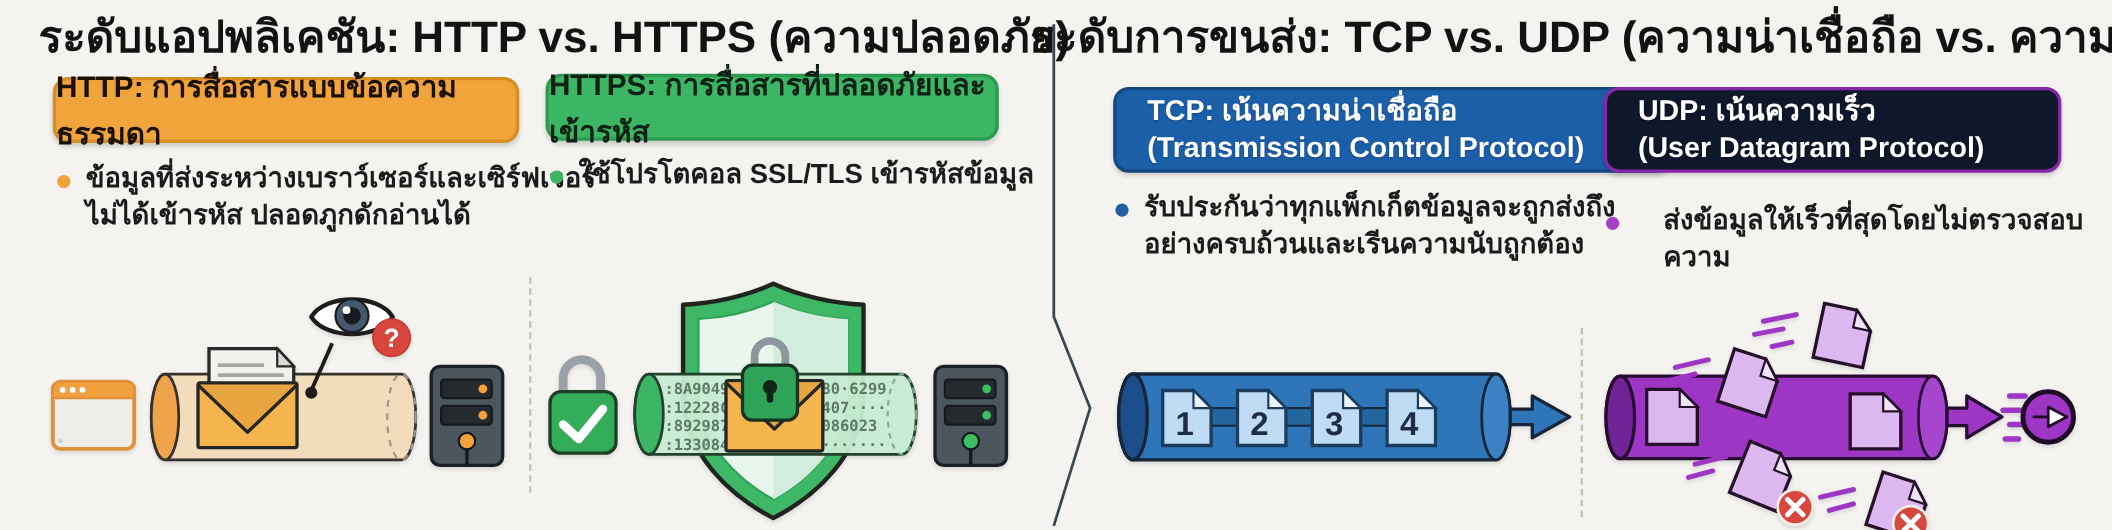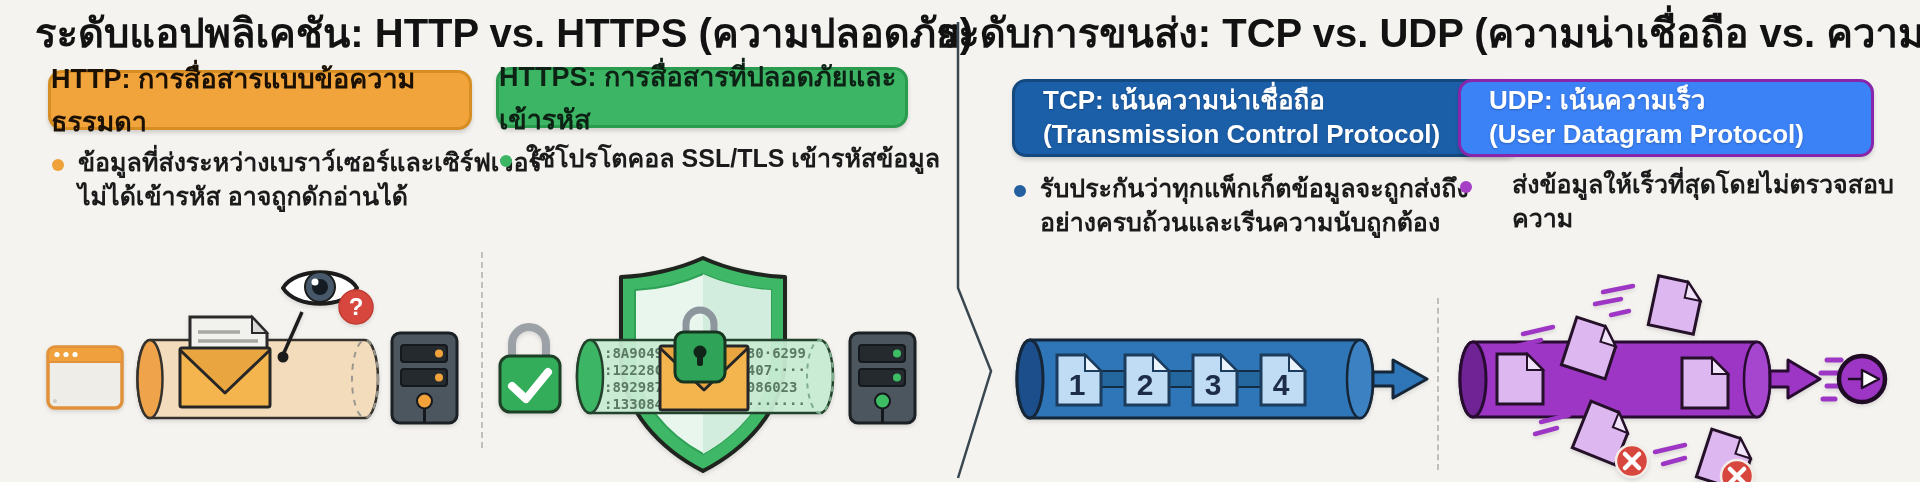--- a/index.html
+++ b/index.html
@@ -30,34 +30,34 @@
   #https-badge{left:496px;top:67px;width:412px;height:61px;
     background:#3CB565;border:3px solid #2B9B4F;color:#0d2114;font-size:27px;}
   .badge.two-line{
     flex-direction:column;align-items:flex-start;justify-content:center;
     padding-left:28px;color:#ffffff;font-size:26px;line-height:1.3;
     text-shadow:0 1px 2px rgba(0,0,0,0.25);
   }
   #tcp-badge{left:1012px;top:79px;width:507px;height:78px;
     background:#1C5FA9;border:3px solid #14497F;}
   #udp-badge{left:1458px;top:79px;width:416px;height:78px;
-    background:#3b82f6;border:3px solid #8726AB;}
+    background:#0f172a;border:3px solid #8726AB;}
 
   .bullet{
     position:absolute;display:flex;gap:14px;
     font-size:25px;font-weight:600;color:#1b1b1b;line-height:1.34;
   }
   .bullet .dot{width:12px;height:12px;border-radius:50%;margin-top:13px;flex:0 0 12px;}
   #http-bullet{left:52px;top:146px;}
   #http-bullet .dot{background:#F0A23A;}
   #https-bullet{left:500px;top:142px;}
   #https-bullet .dot{background:#3CB565;}
   #tcp-bullet{left:1014px;top:172px;}
   #tcp-bullet .dot{background:#24609F;}
-  #udp-bullet{left:1460px;top:168px;gap:40px;}
+  #udp-bullet{left:1460px;top:184px;gap:40px;}
   #udp-bullet .dot{background:#A53FC6;}
 
   .divider-dashed{position:absolute;width:0;border-left:2px dashed #c0bfb9;}
   #divider-http-https{left:481px;top:252px;height:196px;}
   #divider-tcp-udp{left:1437px;top:298px;height:172px;}
 
   .art{position:absolute;filter:drop-shadow(0 2px 2px rgba(0,0,0,0.12));}
   #http-art{left:40px;top:252px;}
   #https-art{left:480px;top:240px;}
   #tcp-art{left:1000px;top:325px;}
@@ -88,21 +88,21 @@
   </div>
   <div class="badge two-line" id="udp-badge">
     <span>UDP: เน้นความเร็ว</span>
     <span>(User Datagram Protocol)</span>
   </div>
 
   <div class="bullet" id="http-bullet">
     <span class="dot"></span>
     <div>
       <div>ข้อมูลที่ส่งระหว่างเบราว์เซอร์และเซิร์ฟเวอร์</div>
-      <div>ไม่ได้เข้ารหัส อาจถูกดักอ่านได้</div>
+      <div>ไม่ได้เข้ารหัส ปลอดภูกดักอ่านได้</div>
     </div>
   </div>
   <div class="bullet" id="https-bullet">
     <span class="dot"></span>
     <div>
       <div>ใช้โปรโตคอล SSL/TLS เข้ารหัสข้อมูล</div>
     </div>
   </div>
   <div class="bullet" id="tcp-bullet">
     <span class="dot"></span>

